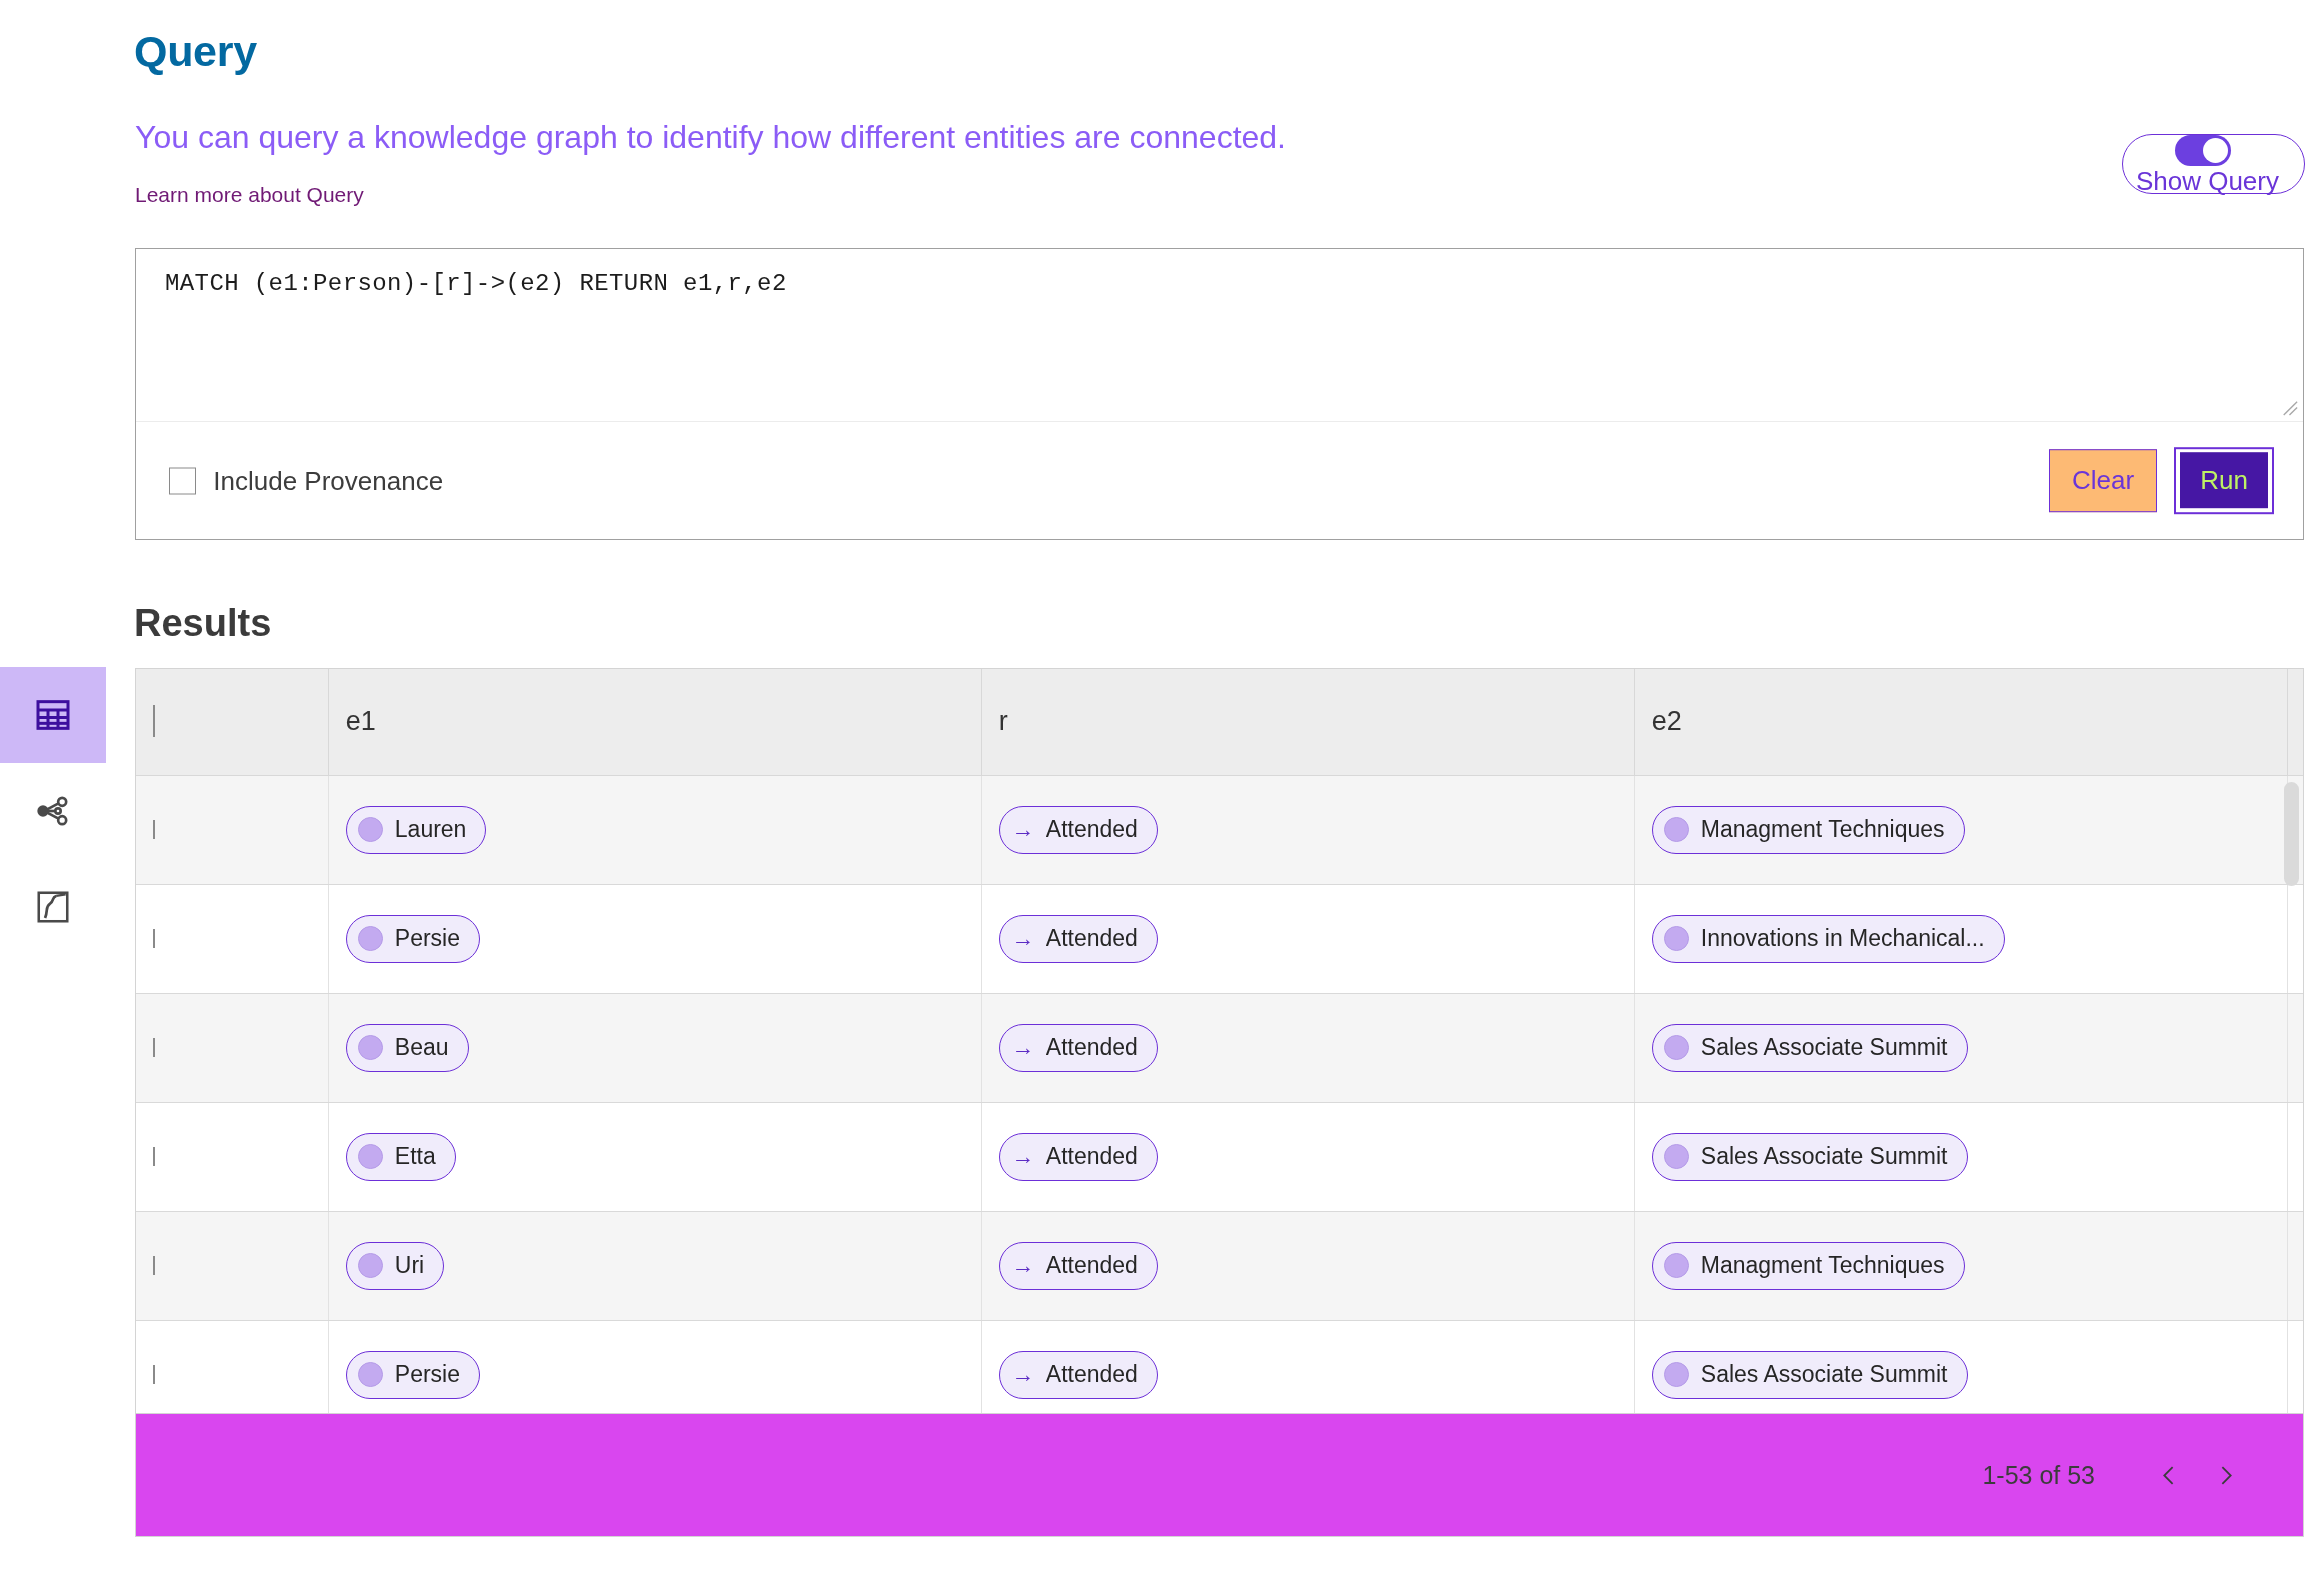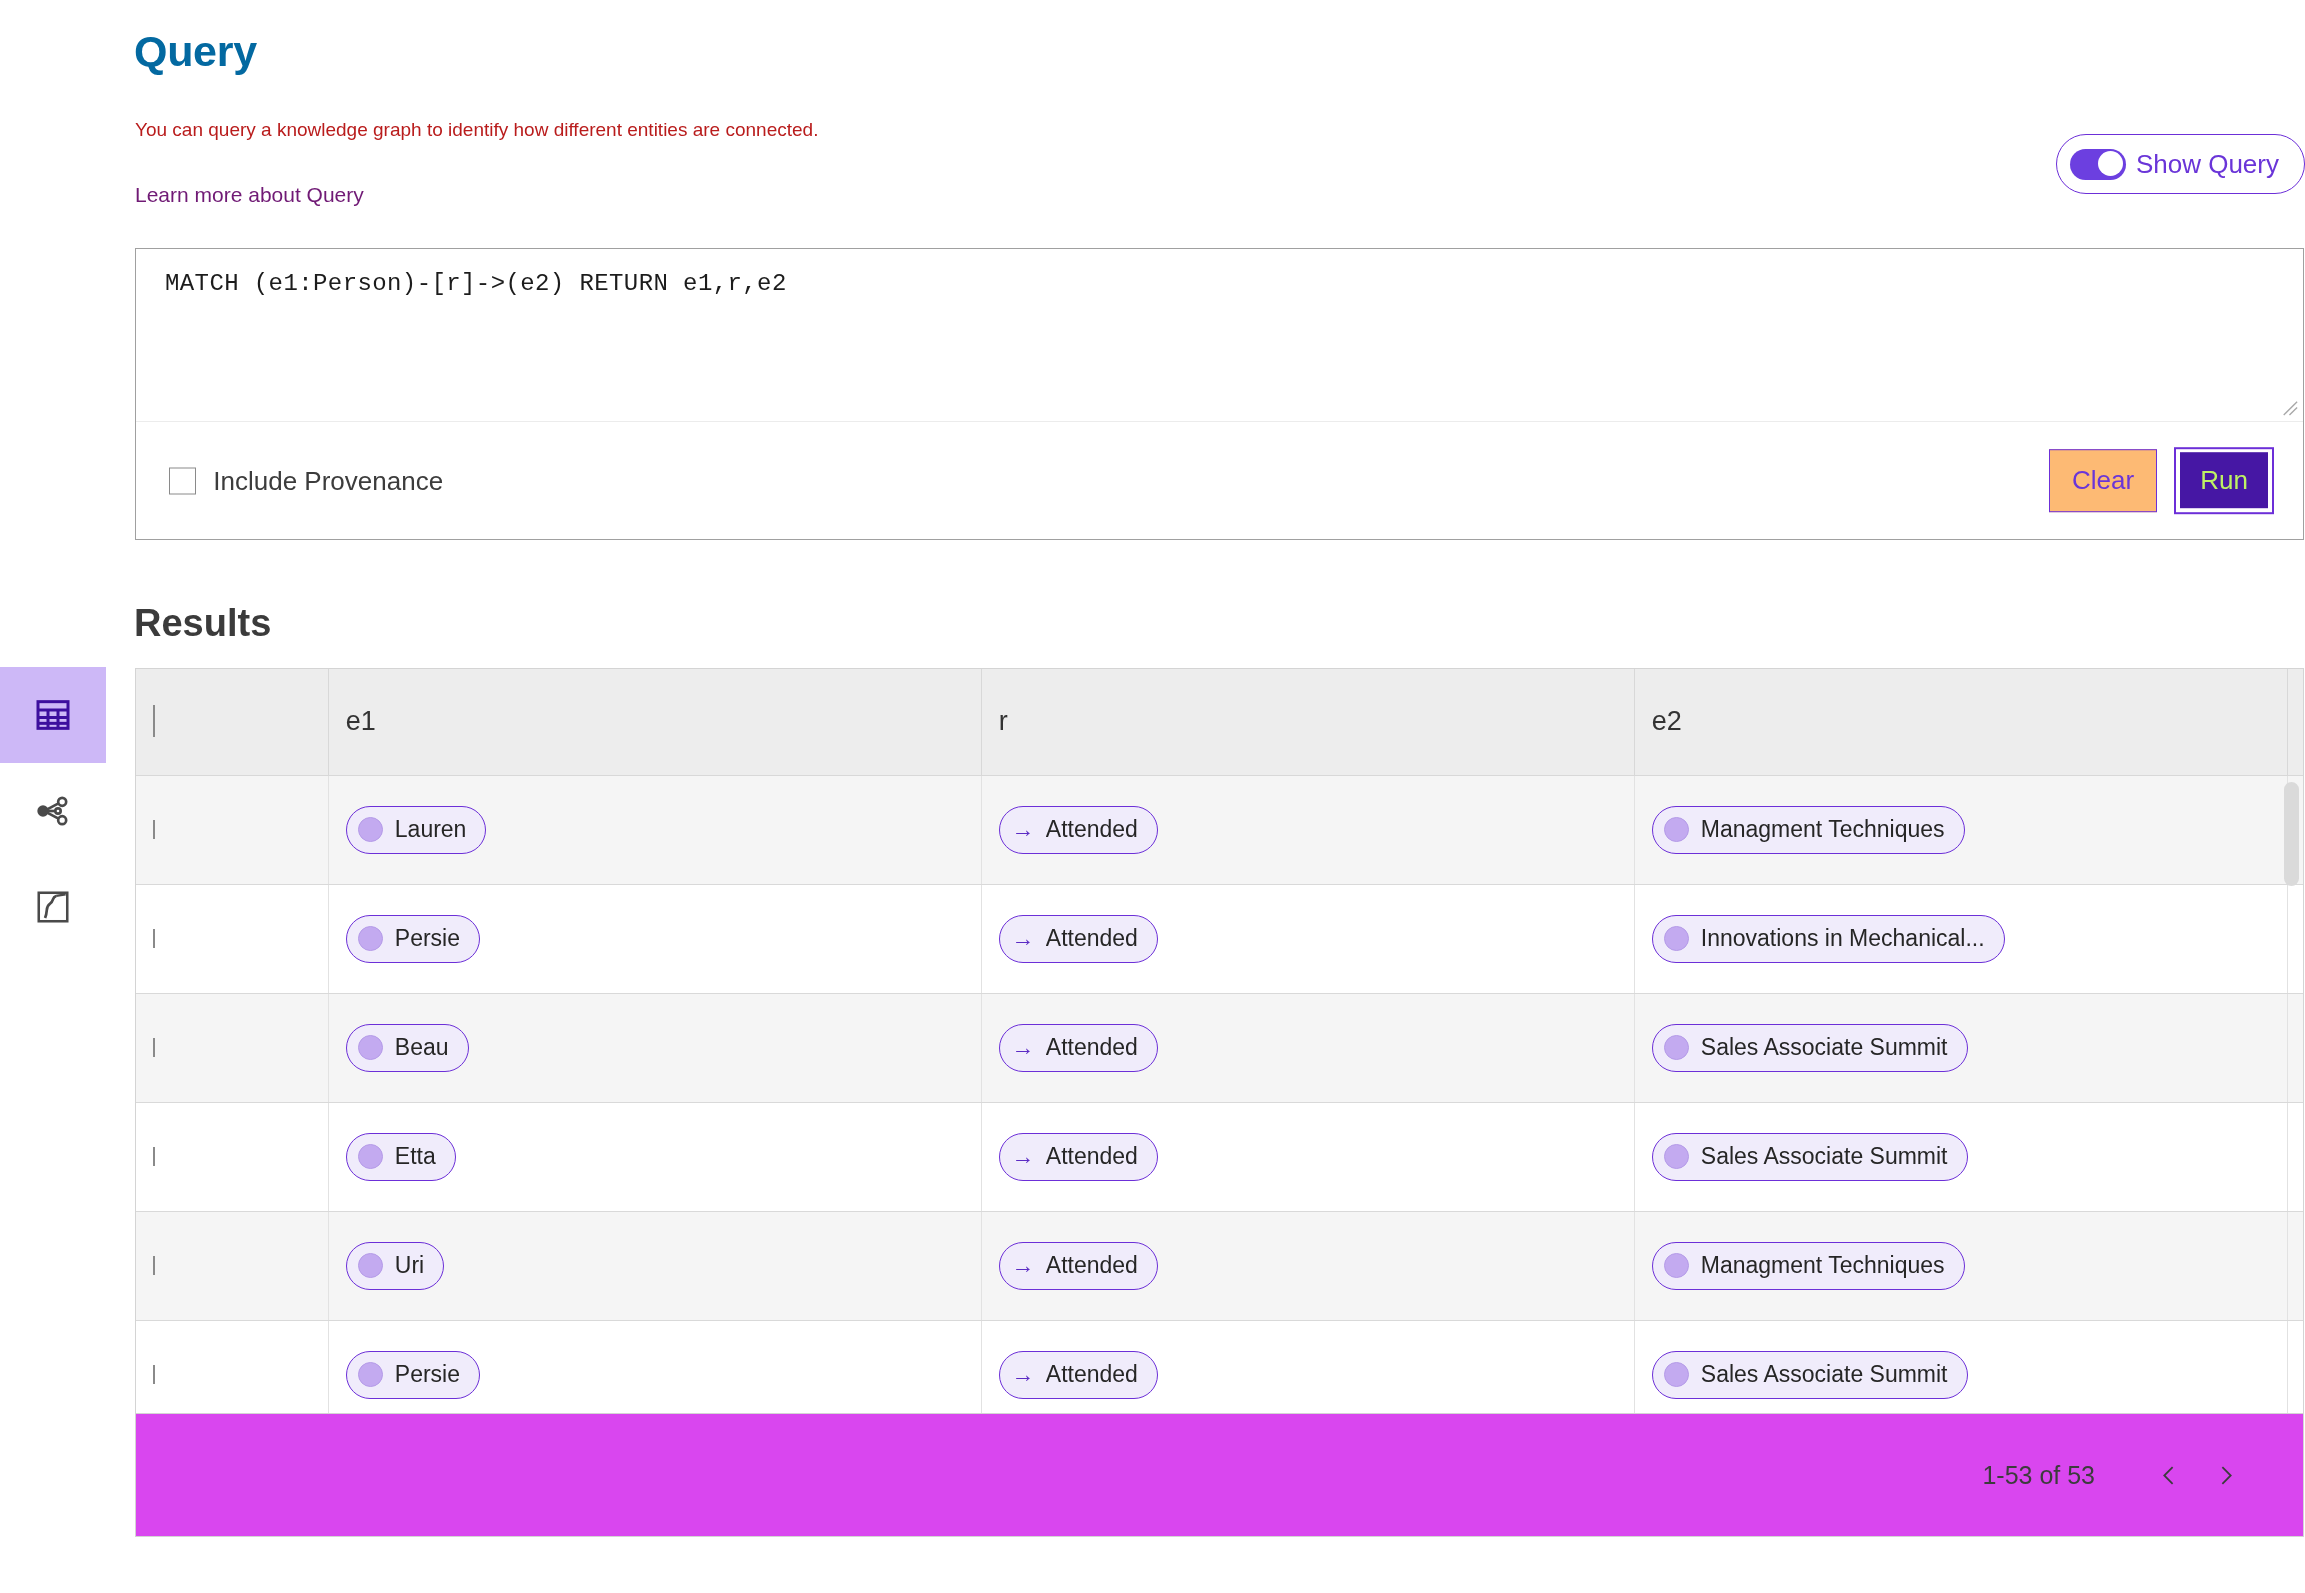--- a/index.html
+++ b/index.html
@@ -37,22 +37,22 @@
     font-weight: bold;
     color: #0369a1;
     letter-spacing: -0.3px;
     margin: 0;
     position: absolute;
     left: 0; top: 27px;
   }
   .subtitle {
     position: absolute;
     left: 1px; top: 119px;
-    font-size: 19px;
-    color: #b91c1c;
+    font-size: 32px;
+    color: #8b5cf6;
   }
   .learn-link {
     position: absolute;
     left: 1px; top: 183px;
     font-size: 21px;
     color: #701a75;
     text-decoration: none;
     cursor: pointer;
   }
 
@@ -61,20 +61,21 @@
     position: absolute;
     right: 0; top: 134px;
     height: 60px;
     border: 1.9px solid #6c2fd8;
     border-radius: 33px;
     background: #fff;
     display: flex;
     align-items: center;
     padding: 0 25px 0 13.4px;
     cursor: pointer;
+    flex-direction: column;
   }
   .switch {
     width: 56px; height: 31px;
     border-radius: 17.3px;
     background: #6c3fe0;
     position: relative;
     margin-right: 9.6px;
     flex: none;
   }
   .switch .knob {

